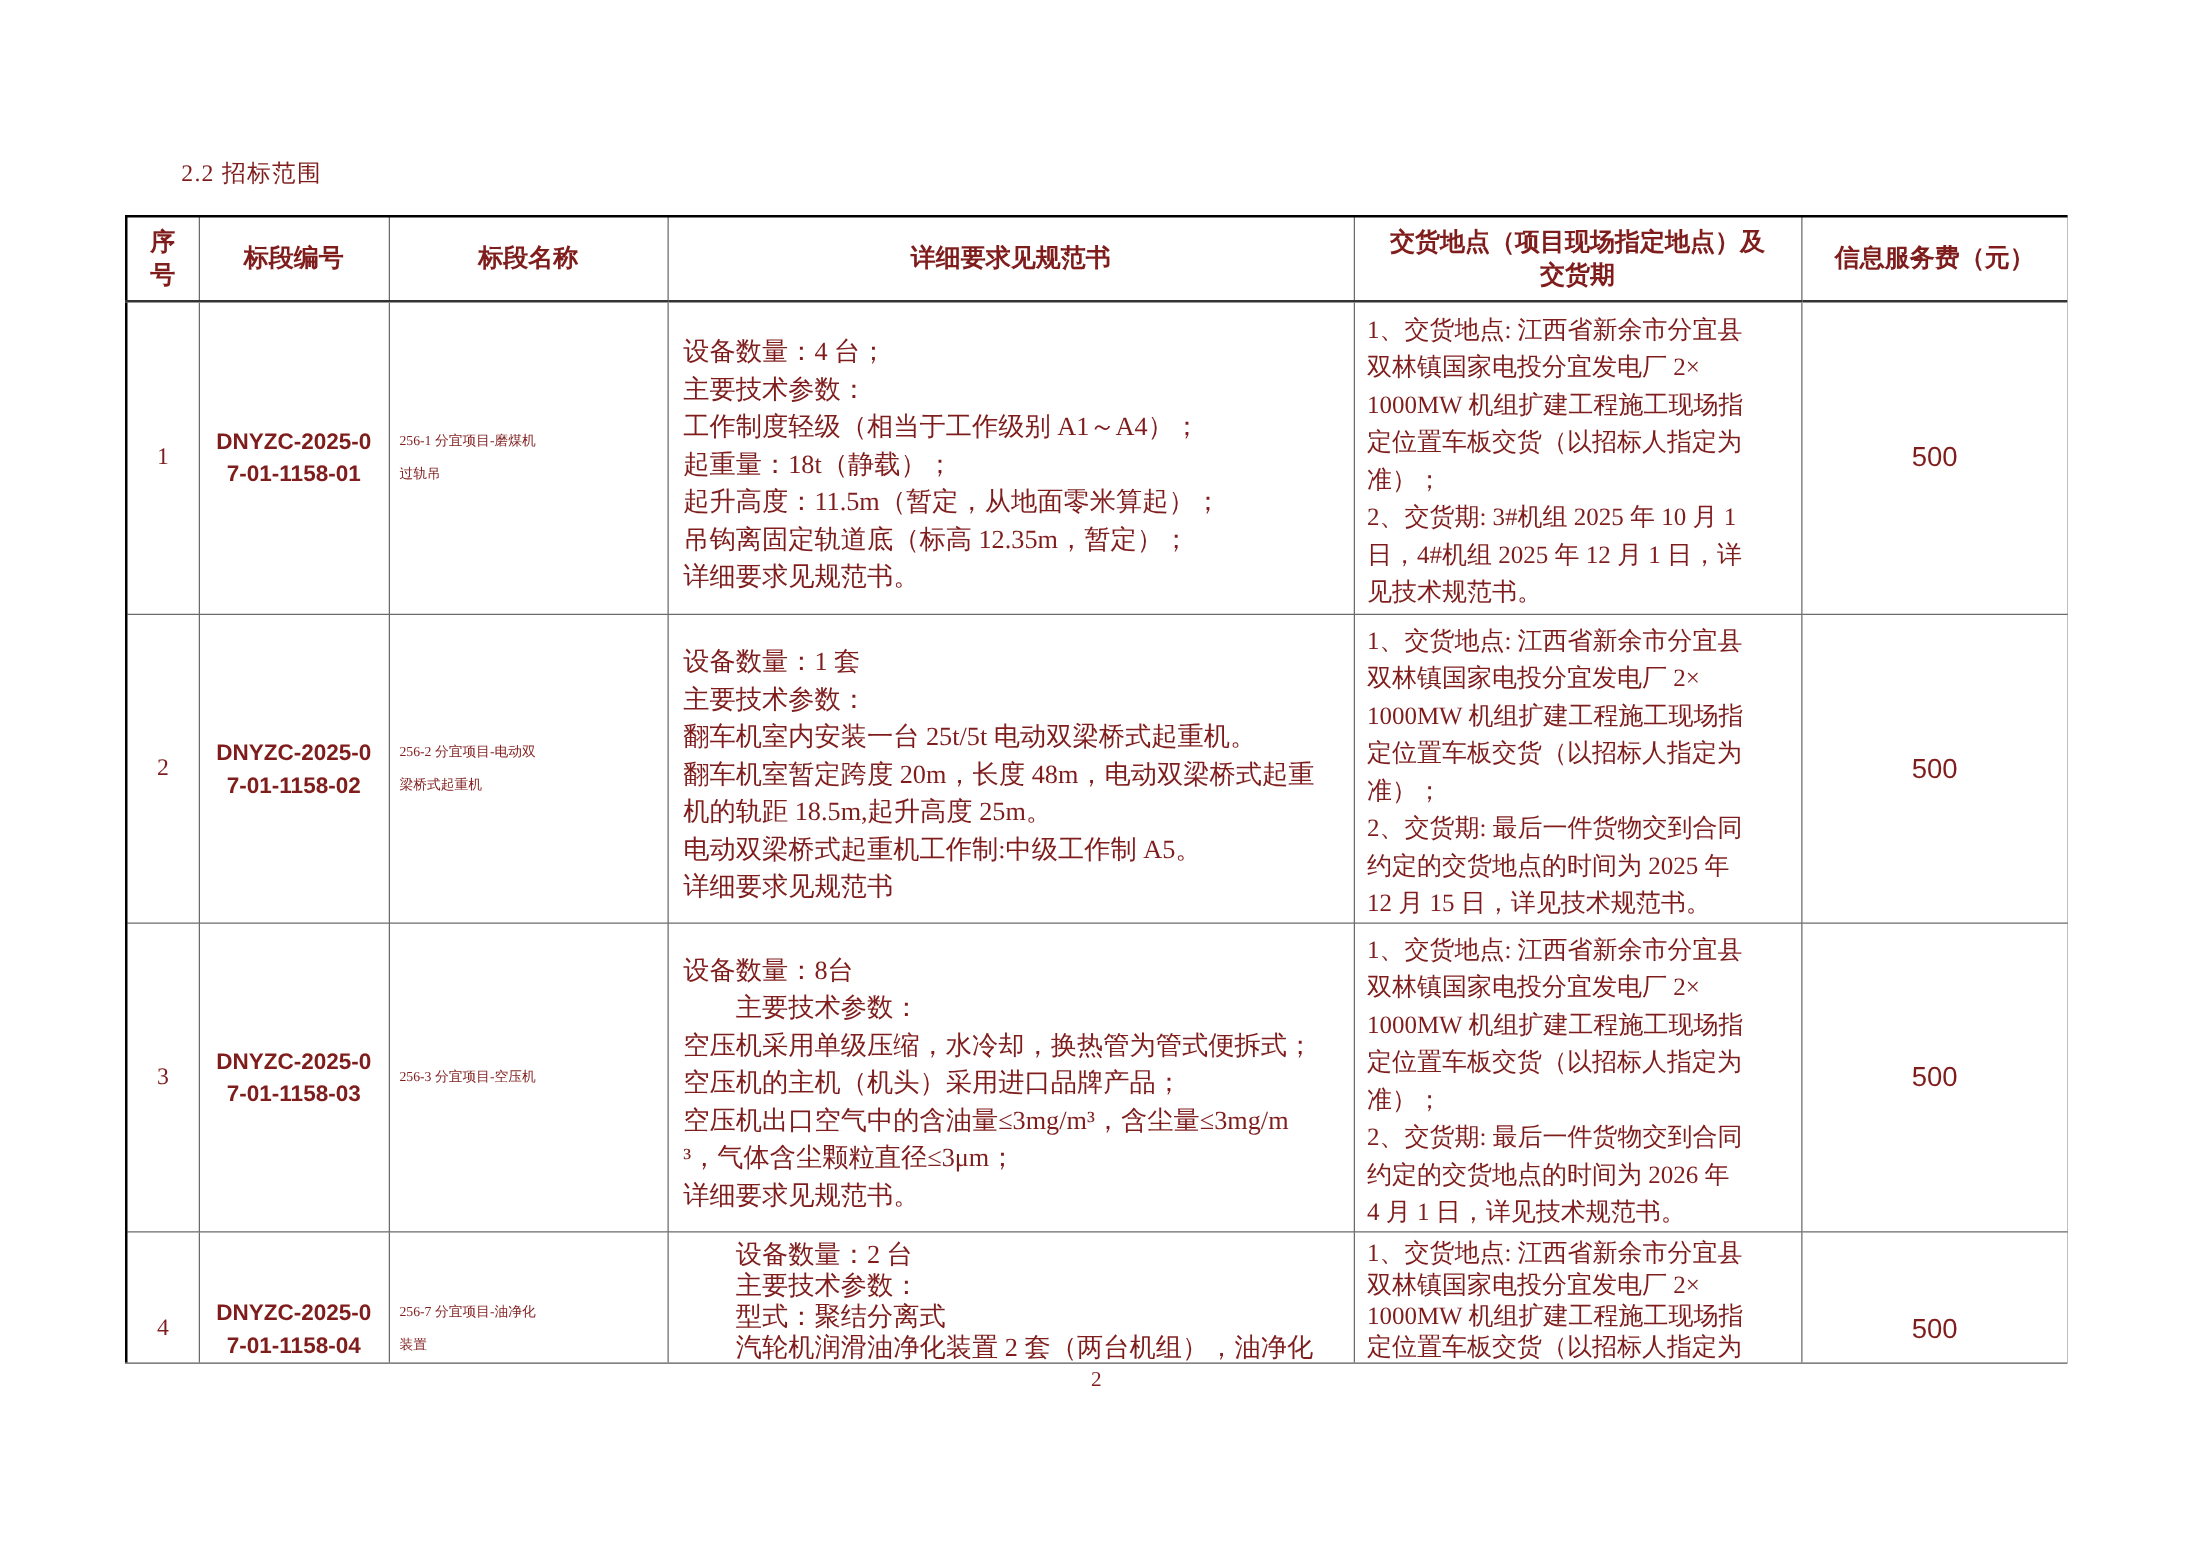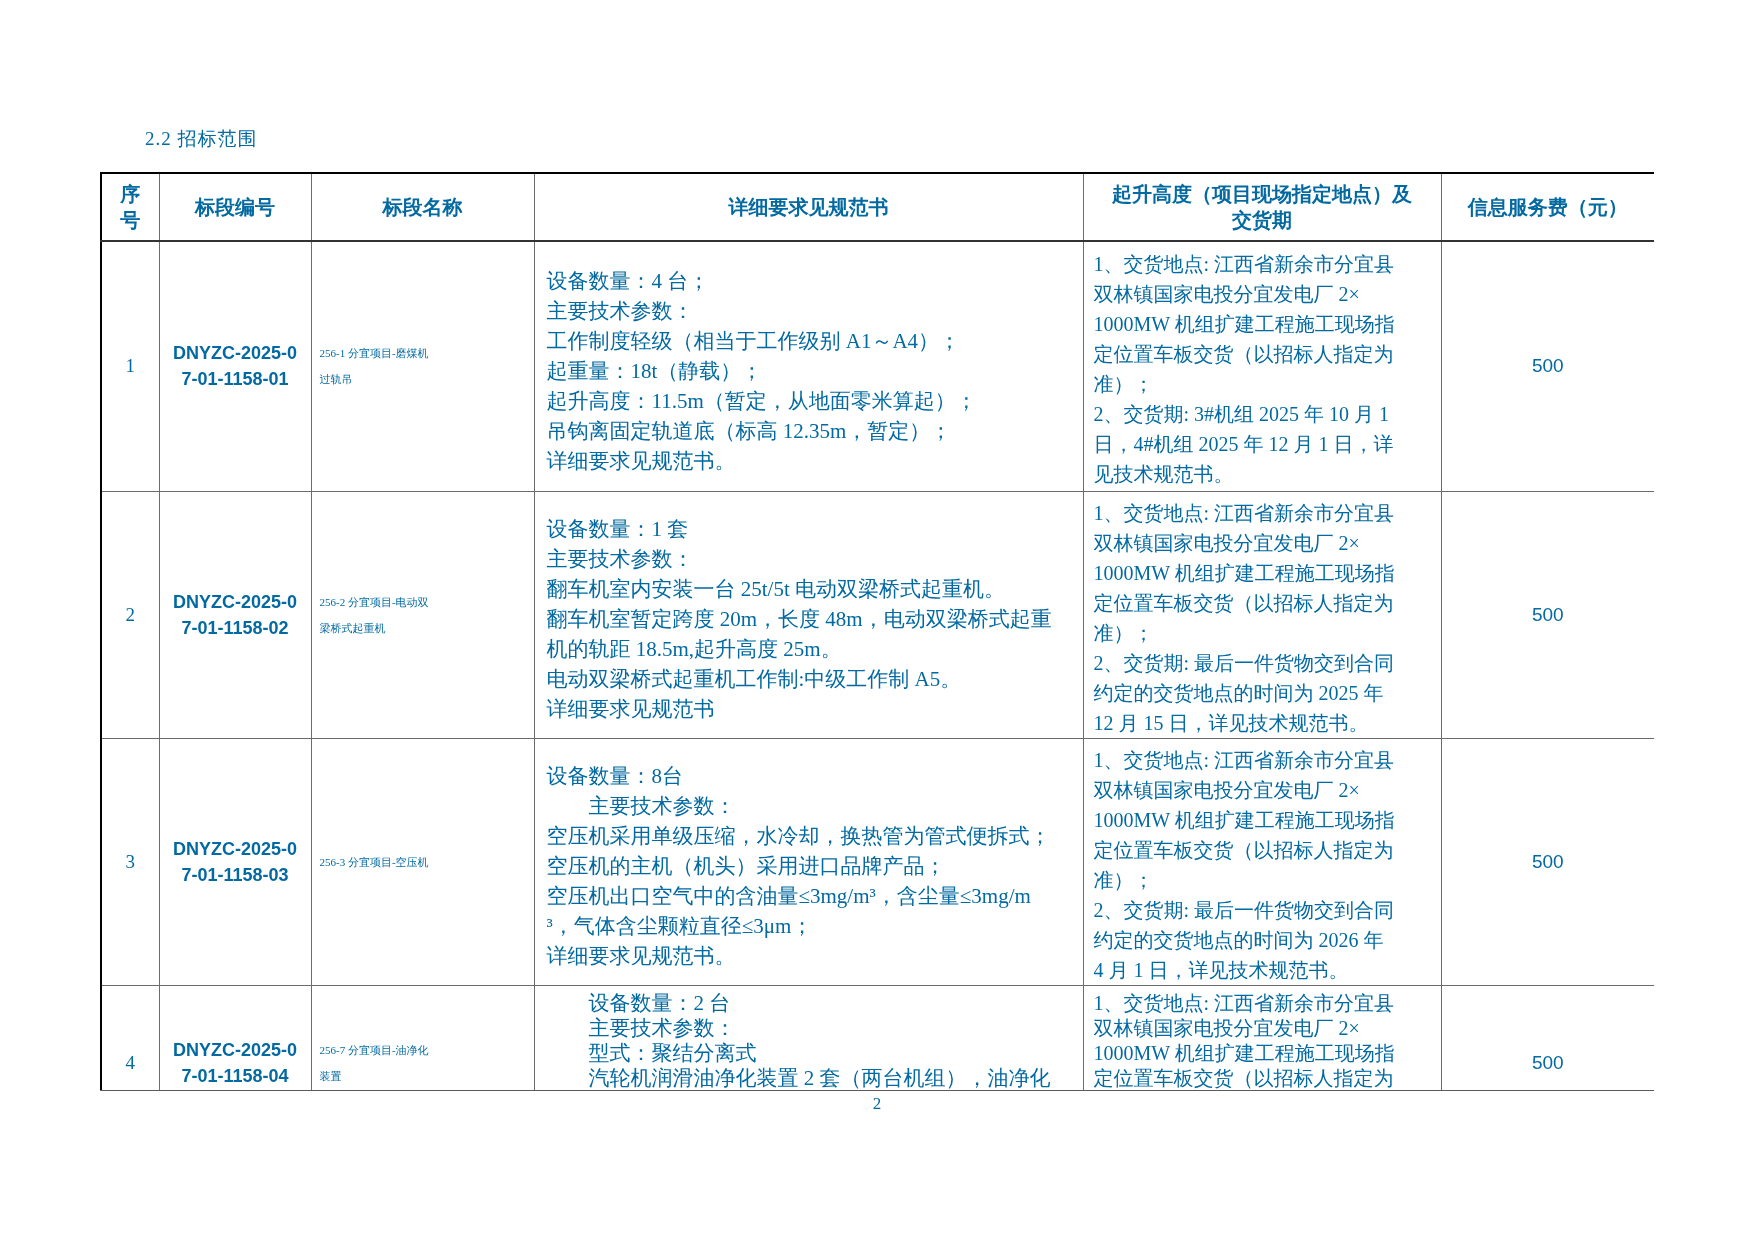--- a/index.html
+++ b/index.html
@@ -1,33 +1,33 @@
 <!DOCTYPE html>
 <html><head>
 <meta charset="utf-8">
 <style>
   html,body{margin:0;padding:0;background:#ffffff;}
   #page{position:relative;width:1754px;height:1240px;background:#ffffff;overflow:hidden;
-        font-family:"Liberation Serif","DejaVu Serif",serif;color:#0369a1;}
+        font-family:"Liberation Serif","DejaVu Serif",serif;color:#7f1d1d;}
   #doc-title{position:absolute;left:145px;top:126px;font-size:19px;letter-spacing:1px;}
   #table-clip{position:absolute;left:100px;top:172px;width:1554px;height:918px;overflow:hidden;
               border-bottom:1.5px solid #5a5a5a;}
   table.bid{border-collapse:collapse;table-layout:fixed;width:1554px;border:2.5px solid #000;}
   table.bid th, table.bid td{border:1px solid #6b6b6b;vertical-align:middle;overflow:hidden;}
   table.bid thead th{font-size:20px;font-weight:bold;text-align:center;line-height:26px;
                      white-space:pre-wrap;padding:4px 6px;border-bottom:2px solid #333;height:58px;}
   td.c-num{font-size:19px;text-align:center;}
   td.c-code{font-family:"Liberation Sans","DejaVu Sans",sans-serif;font-size:18px;font-weight:600;
             text-align:center;line-height:26px;white-space:pre-wrap;margin-top:32px;}
   td.c-name{font-size:11px;text-align:left;padding:0 8px;line-height:26px;white-space:pre-wrap;}
   td.c-spec{font-size:21px;text-align:left;vertical-align:top;padding:9px 12px 0 12px;
             line-height:30px;white-space:pre-wrap;}
   td.c-del{font-size:20px;text-align:left;vertical-align:top;padding:6px 8px 0 10px;
            line-height:30px;white-space:pre-wrap;}
-  td.c-fee{font-family:"Liberation Sans","DejaVu Sans",sans-serif;font-size:19px;text-align:center;}
+  td.c-fee{font-family:"Liberation Sans","DejaVu Sans",sans-serif;font-size:22px;text-align:center;}
   tr.r1{height:250px;} tr.r2{height:225px;} tr.r3{height:230px;}
   tr.r4 td{border-top:1px solid #f97316;}
   tr.r4 td.c-spec, tr.r4 td.c-del{line-height:25px;padding-top:5px;}
   #page-num{position:absolute;left:0;top:1094px;width:1754px;text-align:center;font-size:17px;}
 </style>
 </head>
 <body>
 
 <div id="page">
 
@@ -43,21 +43,21 @@
           <col style="width:358px">
           <col style="width:214px">
       </colgroup>
       <thead>
         <tr>
           <th>序
 号</th>
           <th>标段编号</th>
           <th>标段名称</th>
           <th>详细要求见规范书</th>
-          <th>起升高度（项目现场指定地点）及
+          <th>交货地点（项目现场指定地点）及
 交货期</th>
           <th>信息服务费（元）</th>
         </tr>
       </thead>
       <tbody>
         <tr class="r1">
           <td class="c-num">1</td>
           <td class="c-code">DNYZC-2025-0
 7-01-1158-01</td>
           <td class="c-name">256-1 分宜项目-磨煤机

